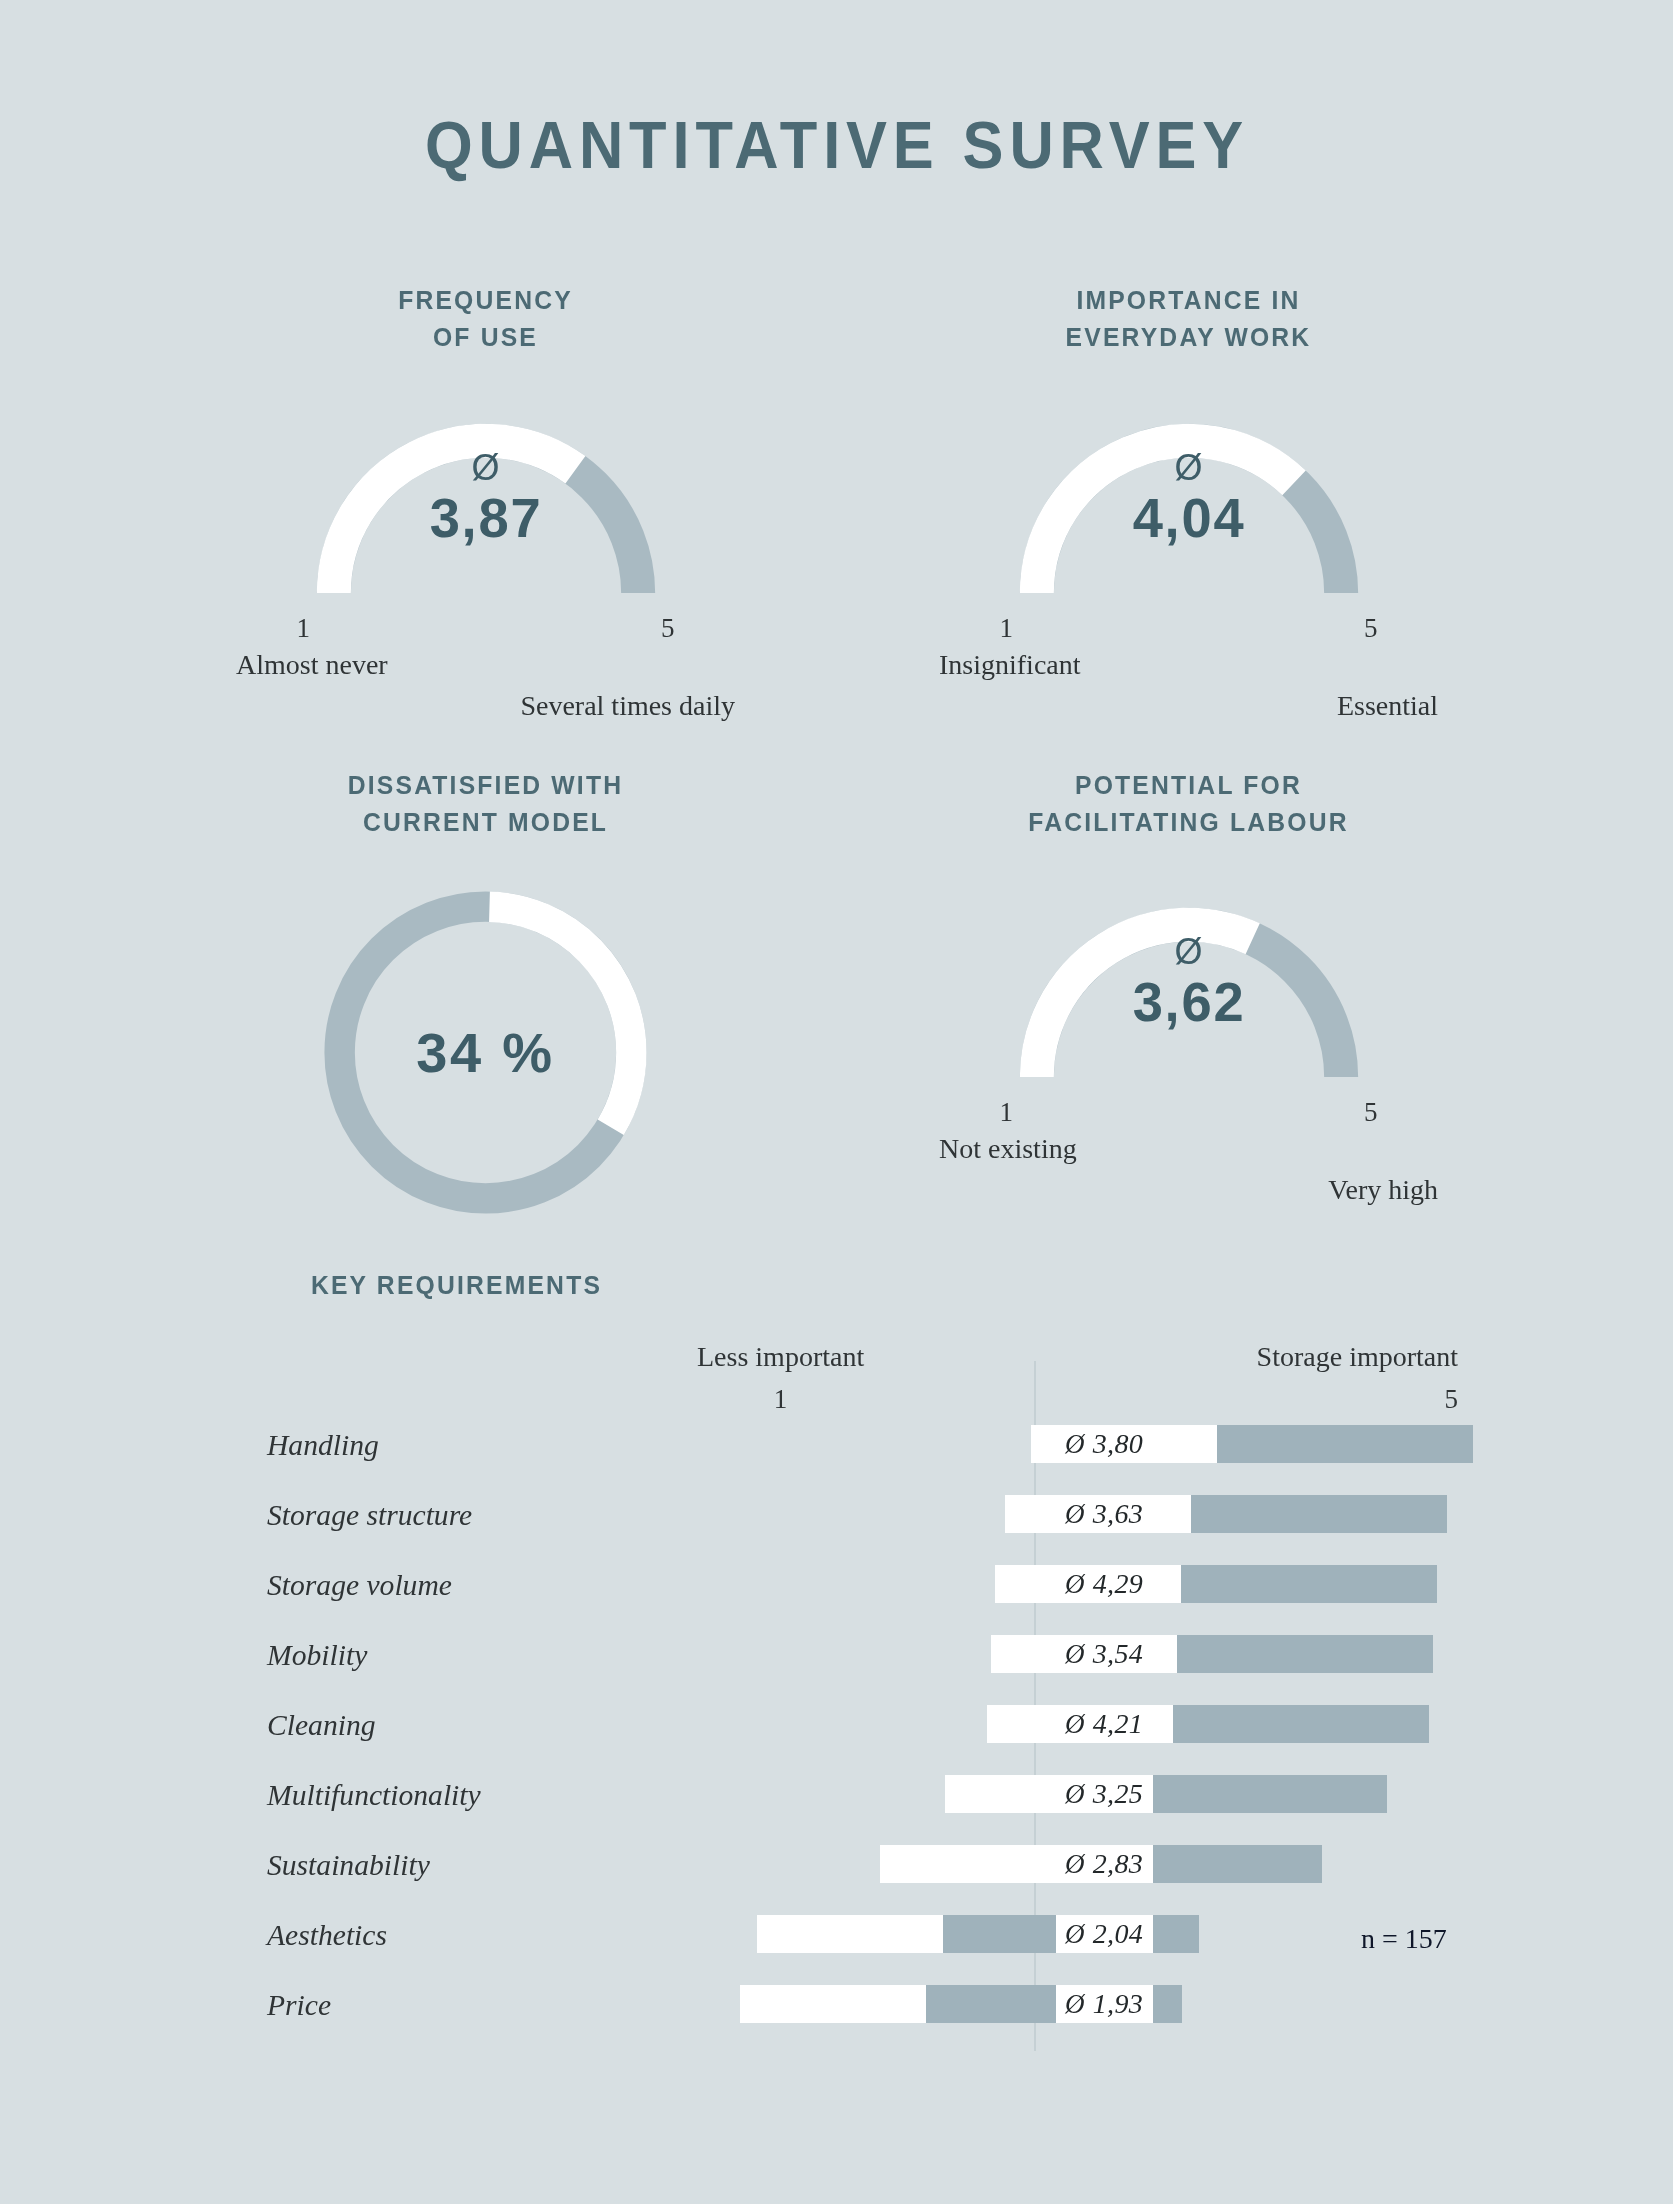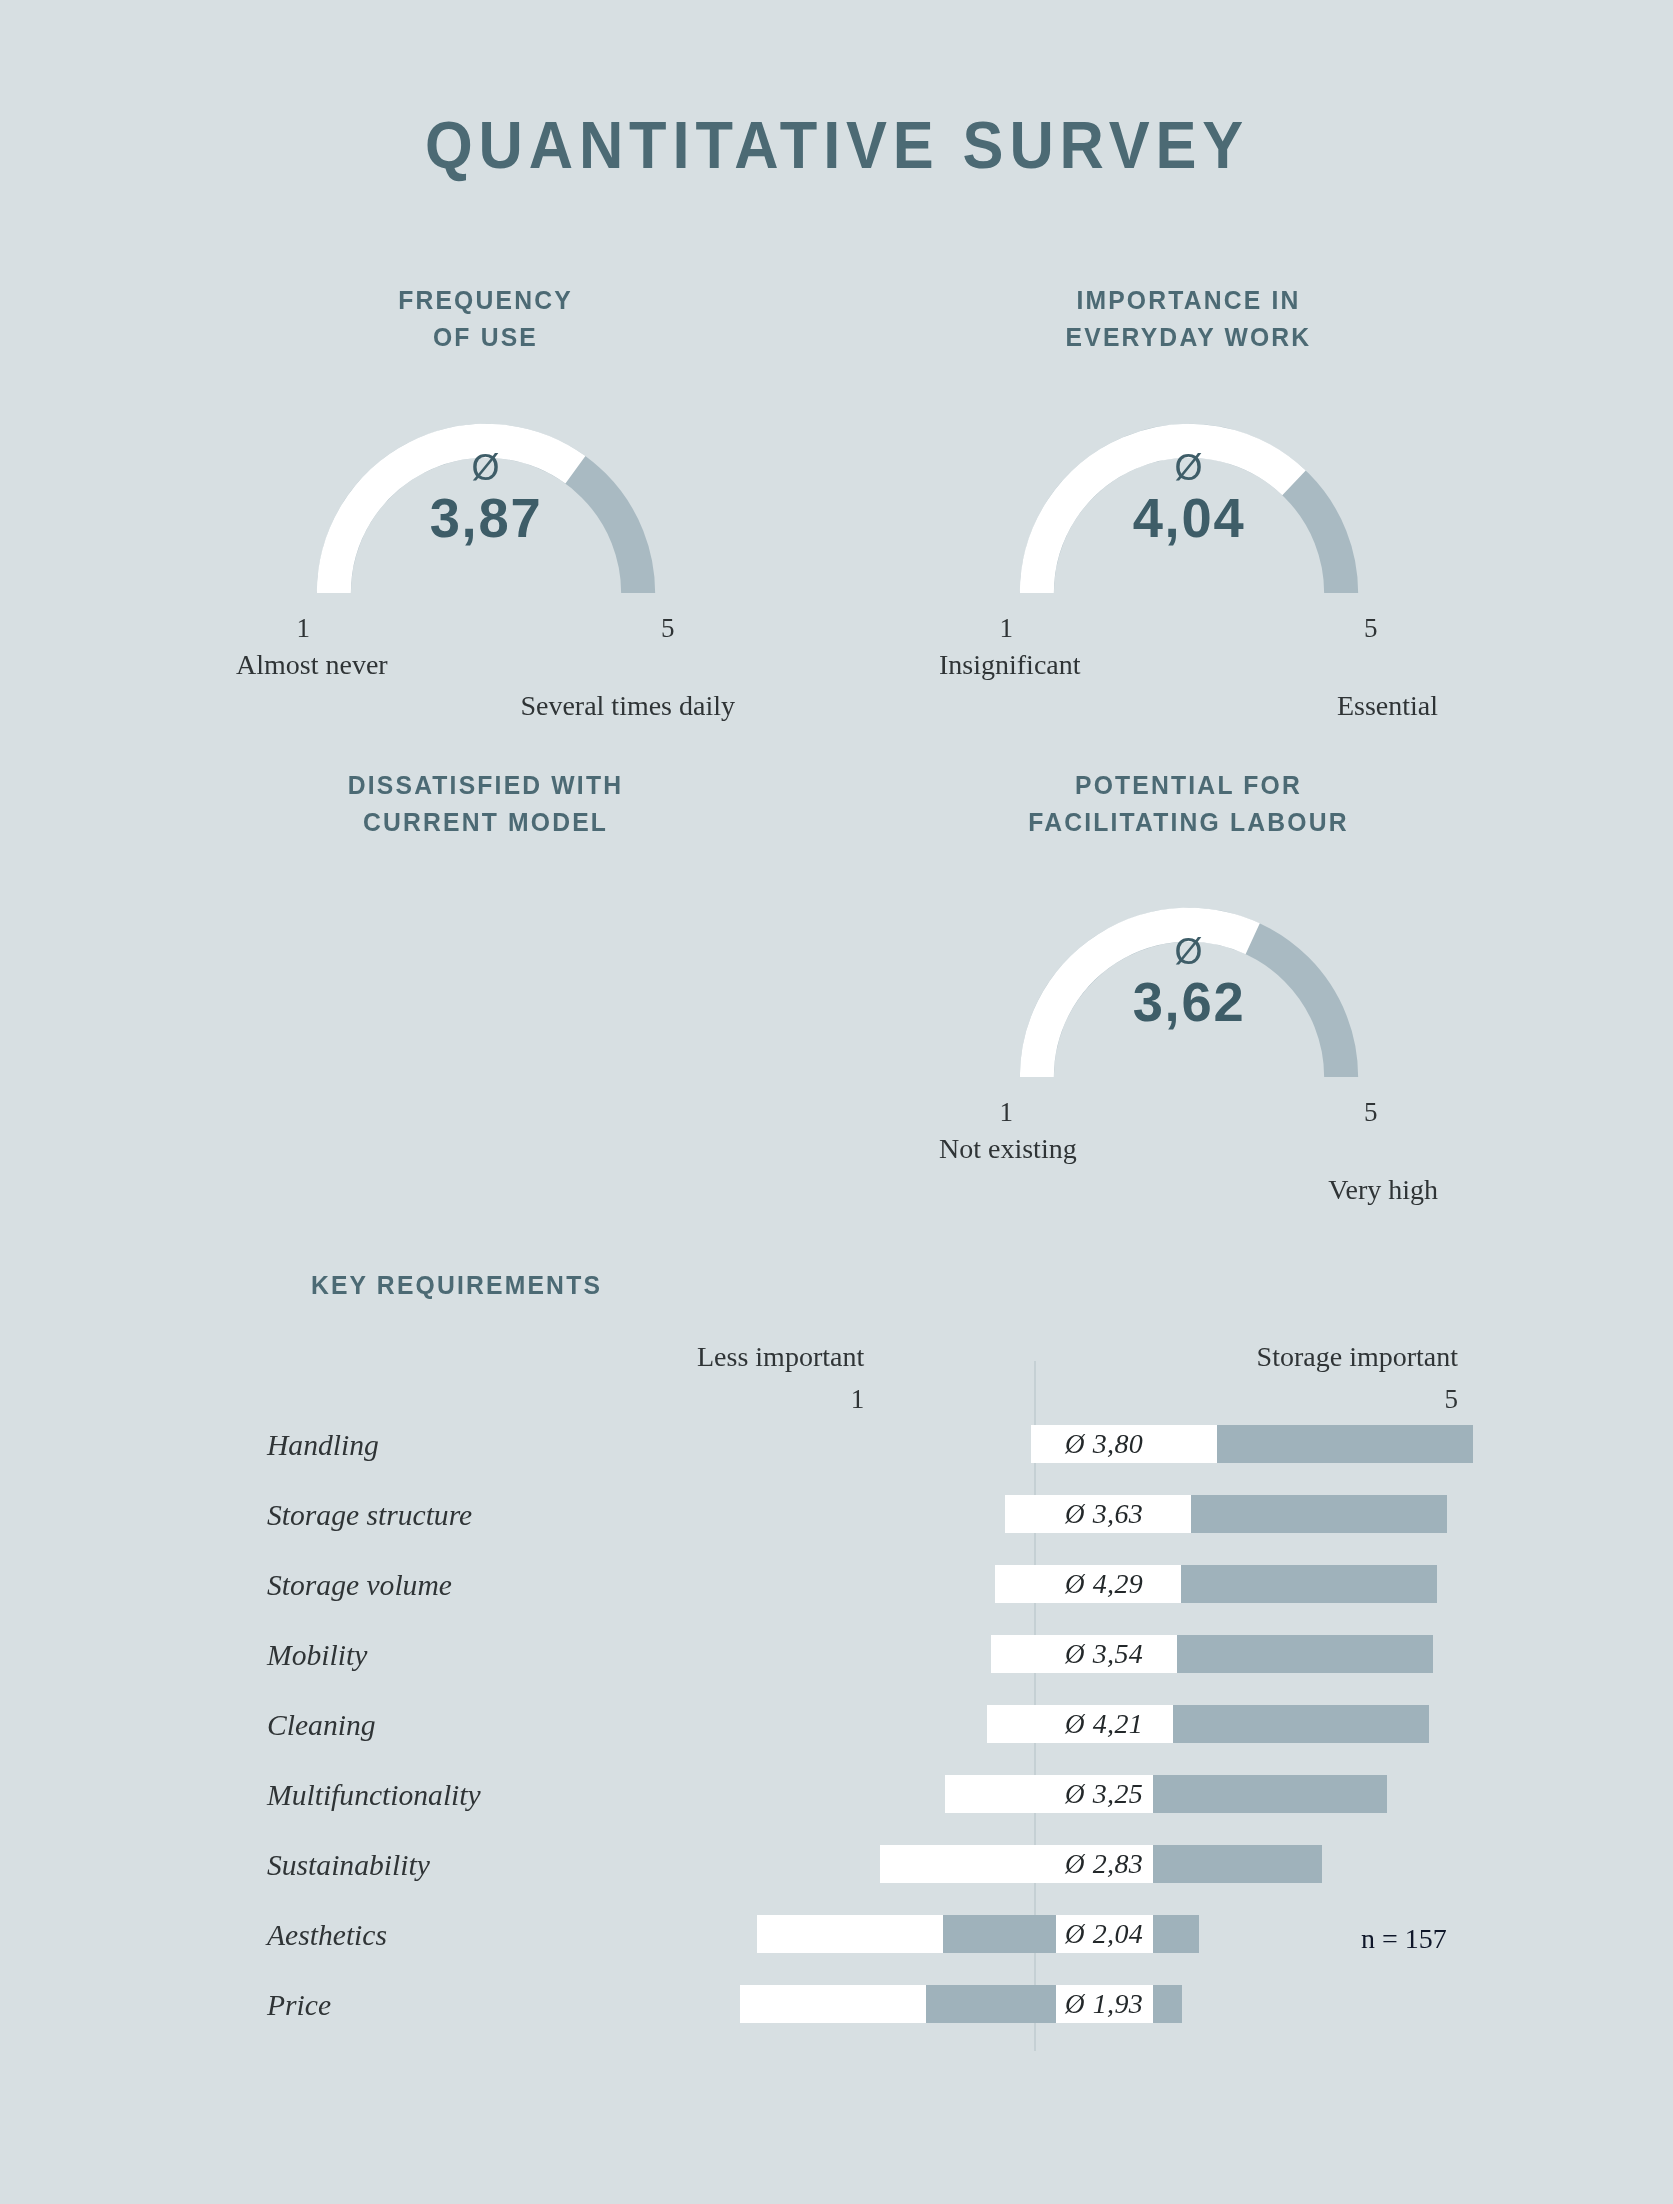--- a/index.html
+++ b/index.html
@@ -172,21 +172,21 @@
     font-size: 28px;
     color: #2f3436;
     white-space: nowrap;
     line-height: 1.0;
   }
   .kr-head .hnum {
     display: block;
     margin-top: 15px;
     font-size: 27px;
   }
-  .kr-head.left  { left: 697px;  top: 0; text-align: right; }
+  .kr-head.left  { left: 697px;  top: 0; text-align: center; }
   .kr-head.right { left: 1227px; top: 0; width: 231px; text-align: right; }
 
   .kr-rows { position: absolute; top: 73px; left: 16px; width: 100%; font-style: italic; }
   .kr-row {
     position: relative;
     height: 70px;
   }
   .kr-label {
     position: absolute;
     left: 251px;
@@ -283,20 +283,27 @@
     </div>
   </div>
 
   <div class="metric-row" style="margin-top:86px;">
 
     <div class="metric-cell">
       <div class="metric-title">
         <span>DISSATISFIED WITH</span><br>
         <span>CURRENT MODEL</span>
       </div>
+      <div class="donut-wrap">
+        <svg width="349" height="349" viewBox="0 0 390 390">
+          <circle cx="195" cy="195" r="163" fill="none" stroke="#a9bac2" stroke-width="34"></circle>
+          <circle id="donut-fill" cx="195" cy="195" r="163" fill="none" stroke="#ffffff" stroke-width="34" stroke-dasharray="339.21412972389265 684.9450753463798" transform="rotate(-90 195 195)" stroke-dashoffset="-4.5"></circle>
+        </svg>
+        <div class="donut-center">34 %</div>
+      </div>
     </div>
 
     <div class="metric-cell">
       <div class="metric-title">
         <span>POTENTIAL FOR</span><br>
         <span>FACILITATING LABOUR</span>
       </div>
       <div class="gauge-wrap">
         <svg width="358" height="208" viewBox="0 0 400 232">
           <path class="g-track" fill="none" stroke="#a9bac2" stroke-width="38" d="M 30 212 A 170 170 0 0 1 370 212"></path>

